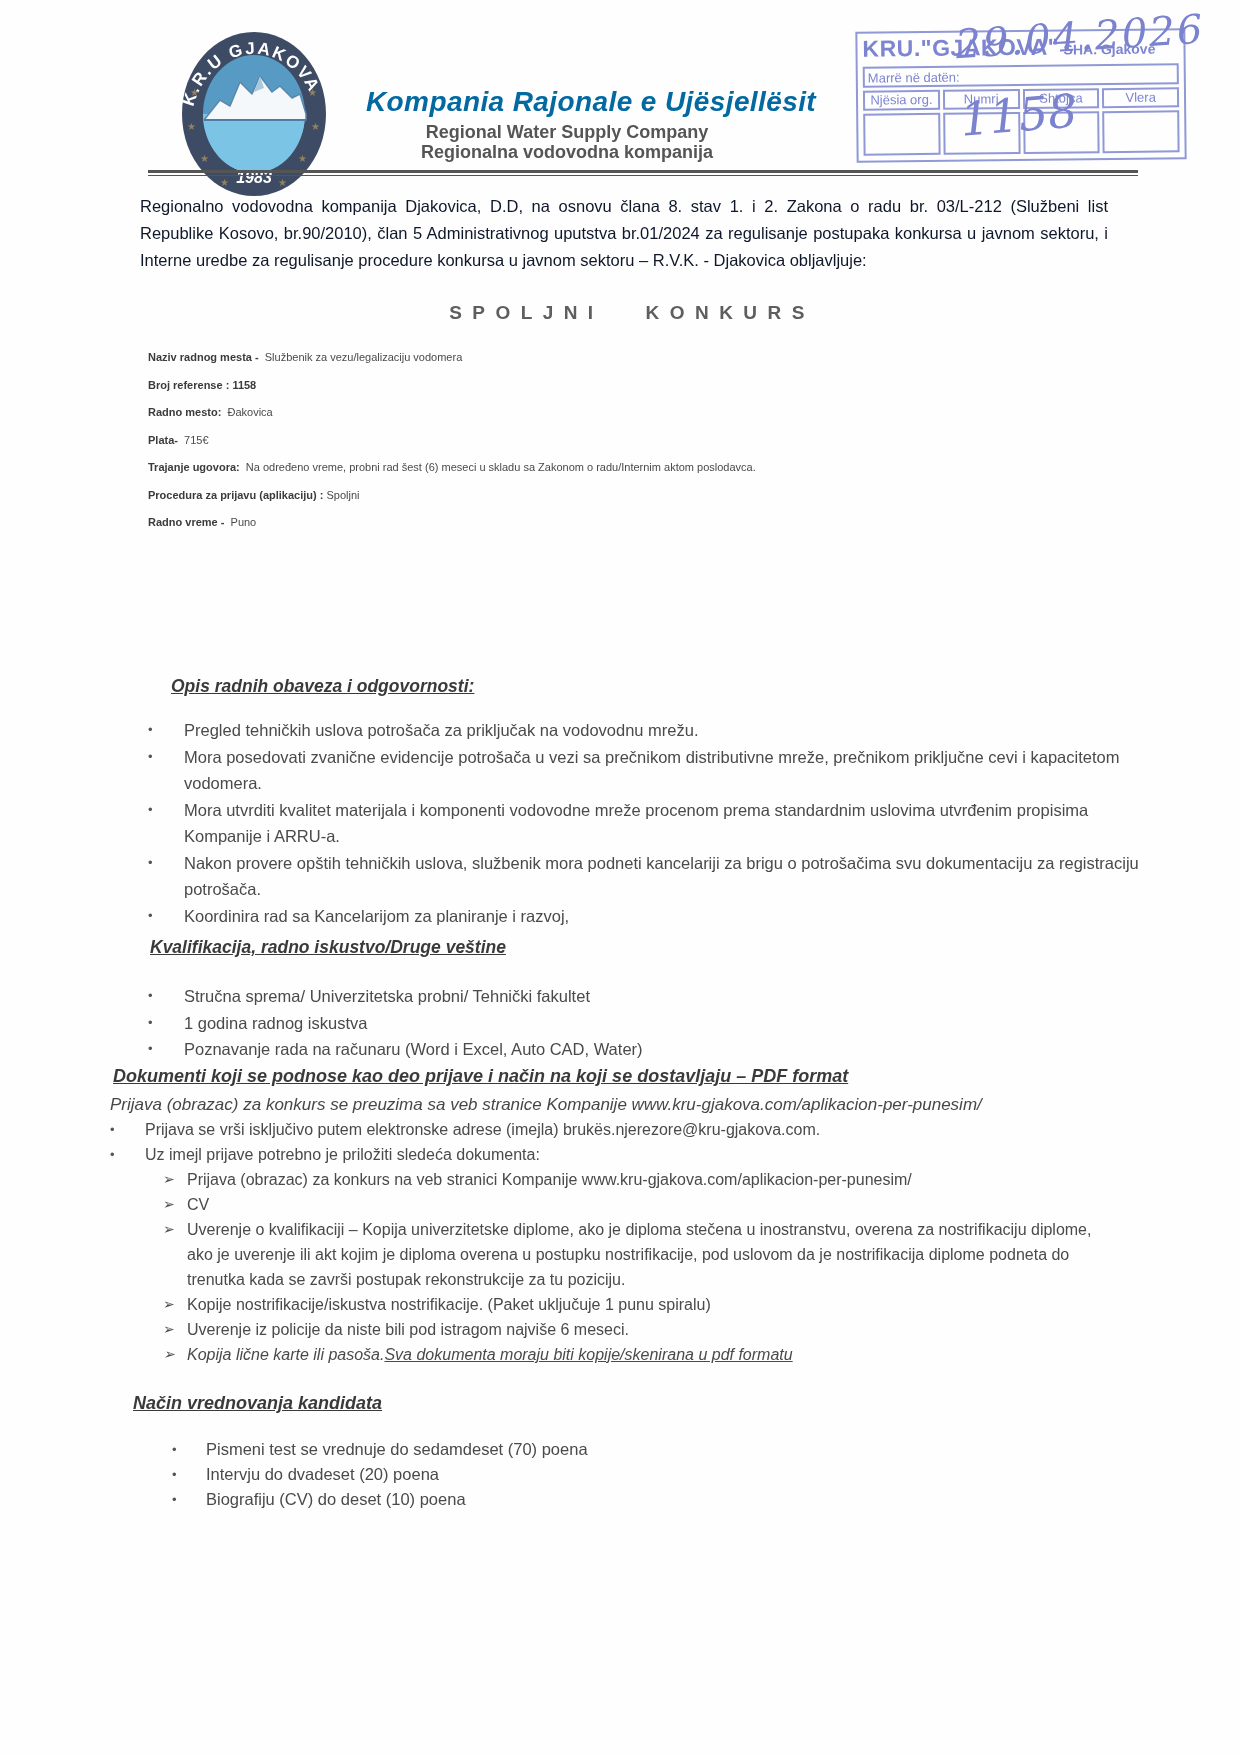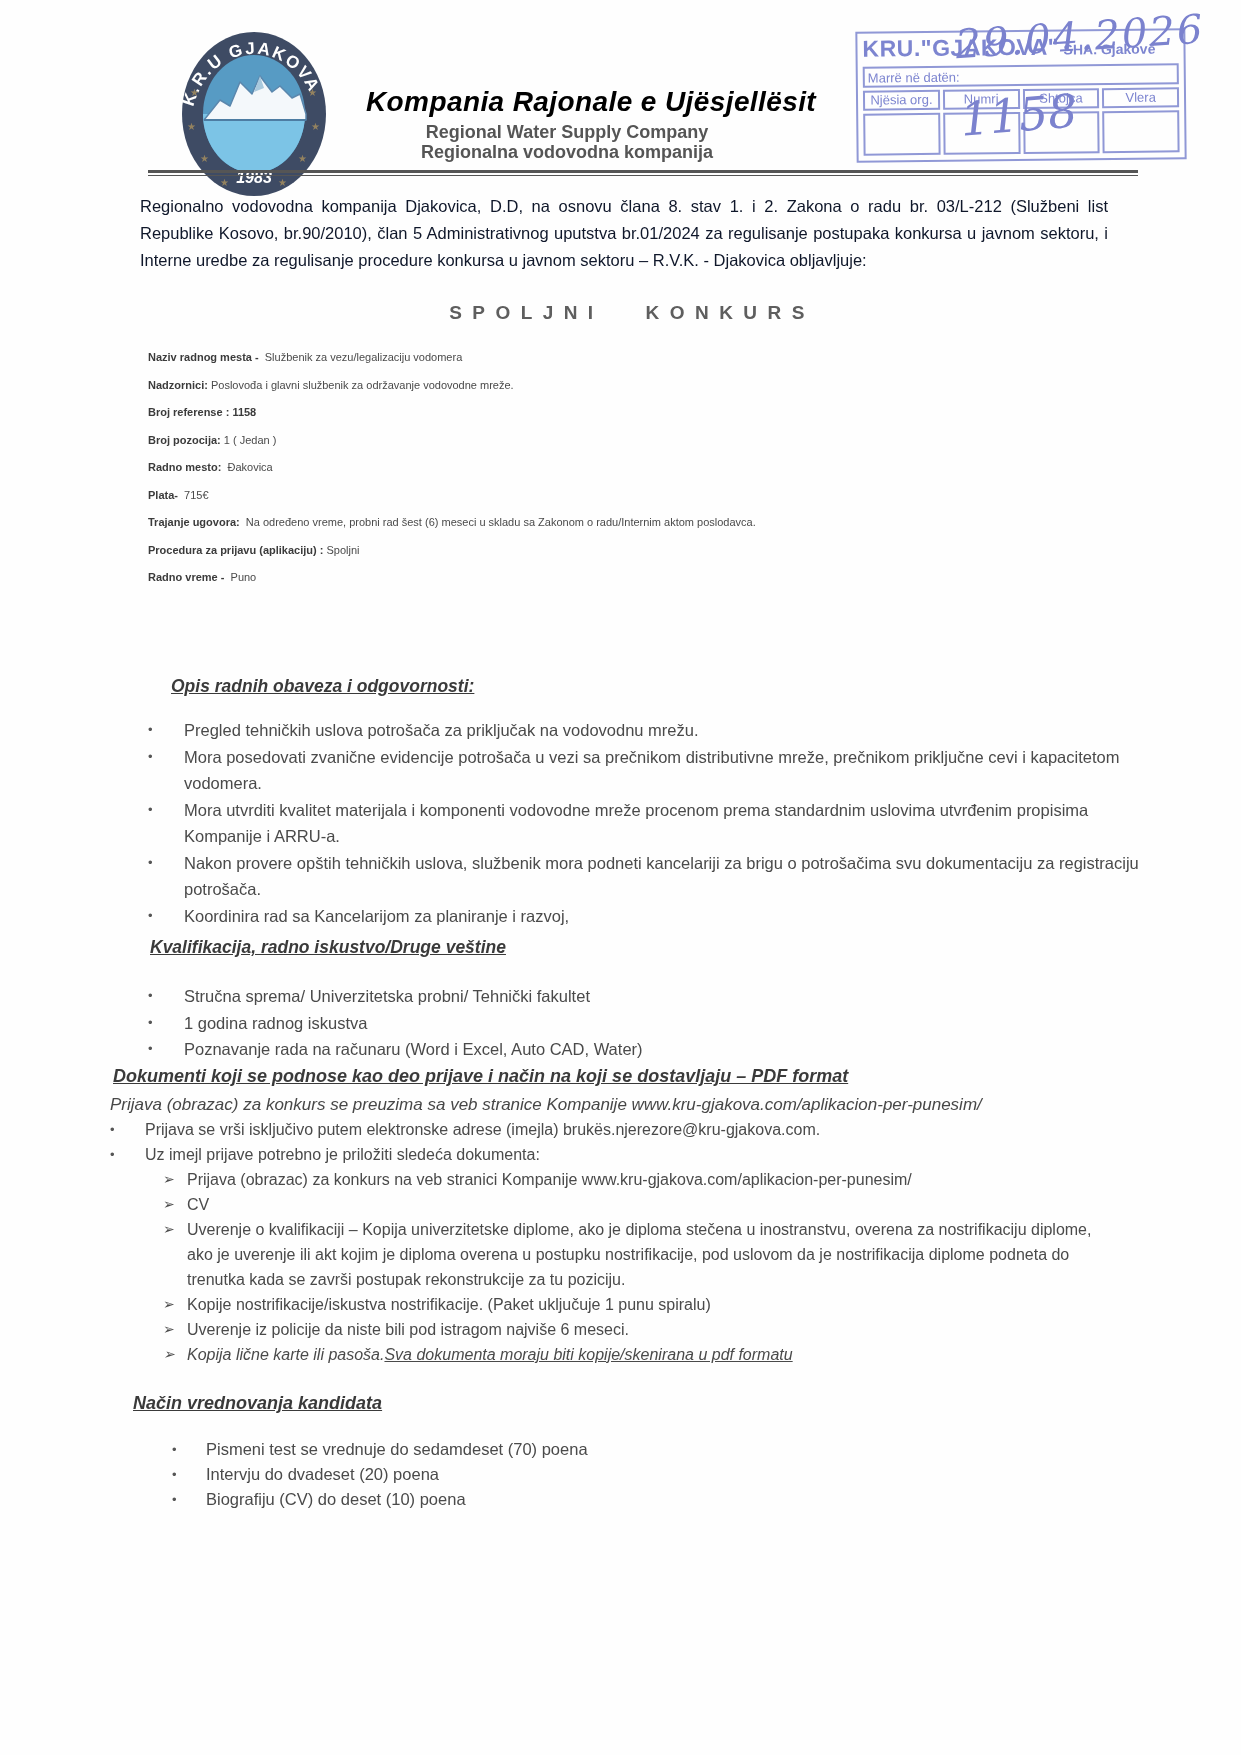--- a/index.html
+++ b/index.html
@@ -7,21 +7,21 @@
   body { font-family:"Liberation Sans", sans-serif; }
   .page {
     position:relative; width:1241px; height:1755px; background:#fefefe;
     color:#4a4a4a; overflow:hidden; margin:0 auto;
   }
 
   
   .logo { position:absolute; left:180px; top:30px; }
   .co-name {
     position:absolute; left:366px; top:86px; width:700px;
-    font-size:28px; font-weight:bold; font-style:italic; color:#000000; letter-spacing:.4px;
+    font-size:28px; font-weight:bold; font-style:italic; color:#0369a1; letter-spacing:.4px;
   }
   .co-sub {
     position:absolute; left:366px; top:122px; width:402px; text-align:center;
     font-size:18px; font-weight:bold; color:#555; line-height:20px;
   }
 
   
   .stamp { position:absolute; left:856px; top:30px; width:330px; color:#7d85d0; transform:rotate(-0.6deg); }
   .stamp-box { border:2.5px solid #9098d6; padding:2px 5px 5px 5px; }
   .stamp-title { font-weight:bold; white-space:nowrap; line-height:26px; }
@@ -146,23 +146,21 @@
   <div class="rule"></div>
 
   <div class="intro">Regionalno vodovodna kompanija Djakovica, D.D, na osnovu člana 8. stav 1. i 2. Zakona o radu br. 03/L-212 (Službeni list Republike Kosovo, br.90/2010), član 5 Administrativnog uputstva br.01/2024 za regulisanje postupaka konkursa u javnom sektoru, i Interne uredbe za regulisanje  procedure konkursa u javnom sektoru – R.V.K. - Djakovica obljavljuje:</div>
 
   <div class="konkurs">
     <span class="w1">SPOLJNI</span><span>KONKURS</span>
   </div>
 
   <div class="details">
     <div><span class="lbl">Naziv radnog mesta -</span>&nbsp; <span>Službenik za vezu/legalizaciju vodomera</span></div>
-    <div><span class="lbl">Nadzornici:</span> <span>Poslovođa i glavni službenik za održavanje vodovodne mreže.</span></div>
     <div><span class="lbl">Broj referense :</span> <span class="bv">1158</span></div>
-    <div><span class="lbl">Broj pozocija:</span> <span>1 ( Jedan )</span></div>
     <div><span class="lbl">Radno mesto:</span>&nbsp; <span>Đakovica</span></div>
     <div><span class="lbl">Plata-</span>&nbsp; <span>715€</span></div>
     <div><span class="lbl">Trajanje ugovora:</span>&nbsp; <span>Na određeno vreme, probni rad šest (6) meseci u skladu sa Zakonom o radu/Internim aktom poslodavca.</span></div>
     <div><span class="lbl">Procedura za prijavu (aplikaciju) :</span> <span>Spoljni</span></div>
     <div><span class="lbl">Radno vreme -</span>&nbsp; <span>Puno</span></div>
   </div>
 
   <div class="sec-h duties-h">Opis radnih obaveza i odgovornosti:</div>
   <ul class="blist duties-list">
     <li><span class="bullet">•</span><span>Pregled tehničkih uslova potrošača za priključak na vodovodnu mrežu.</span></li>

